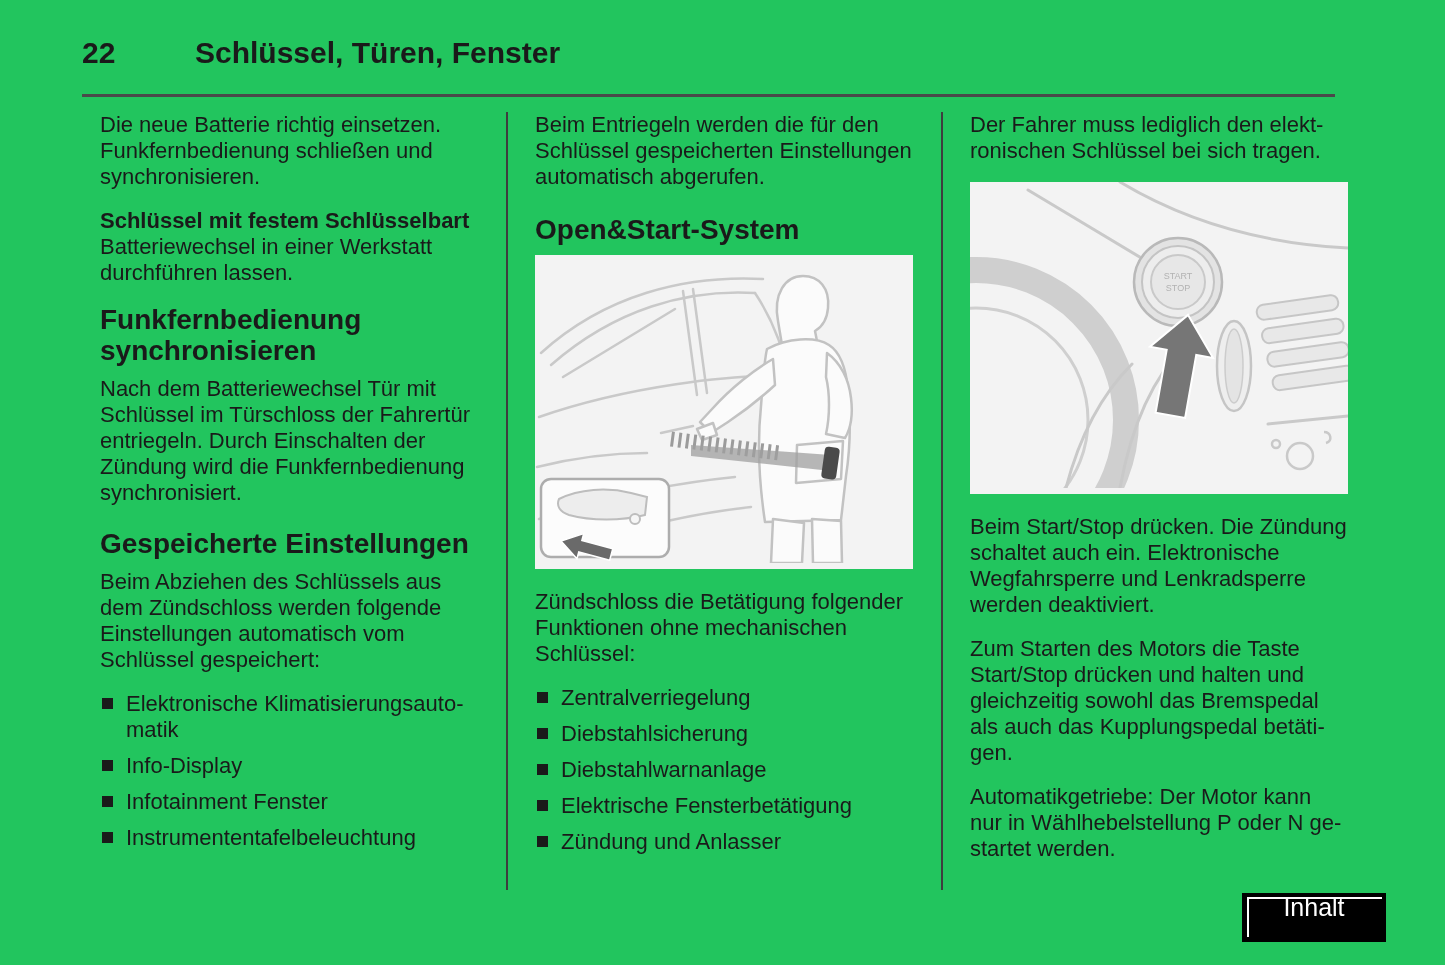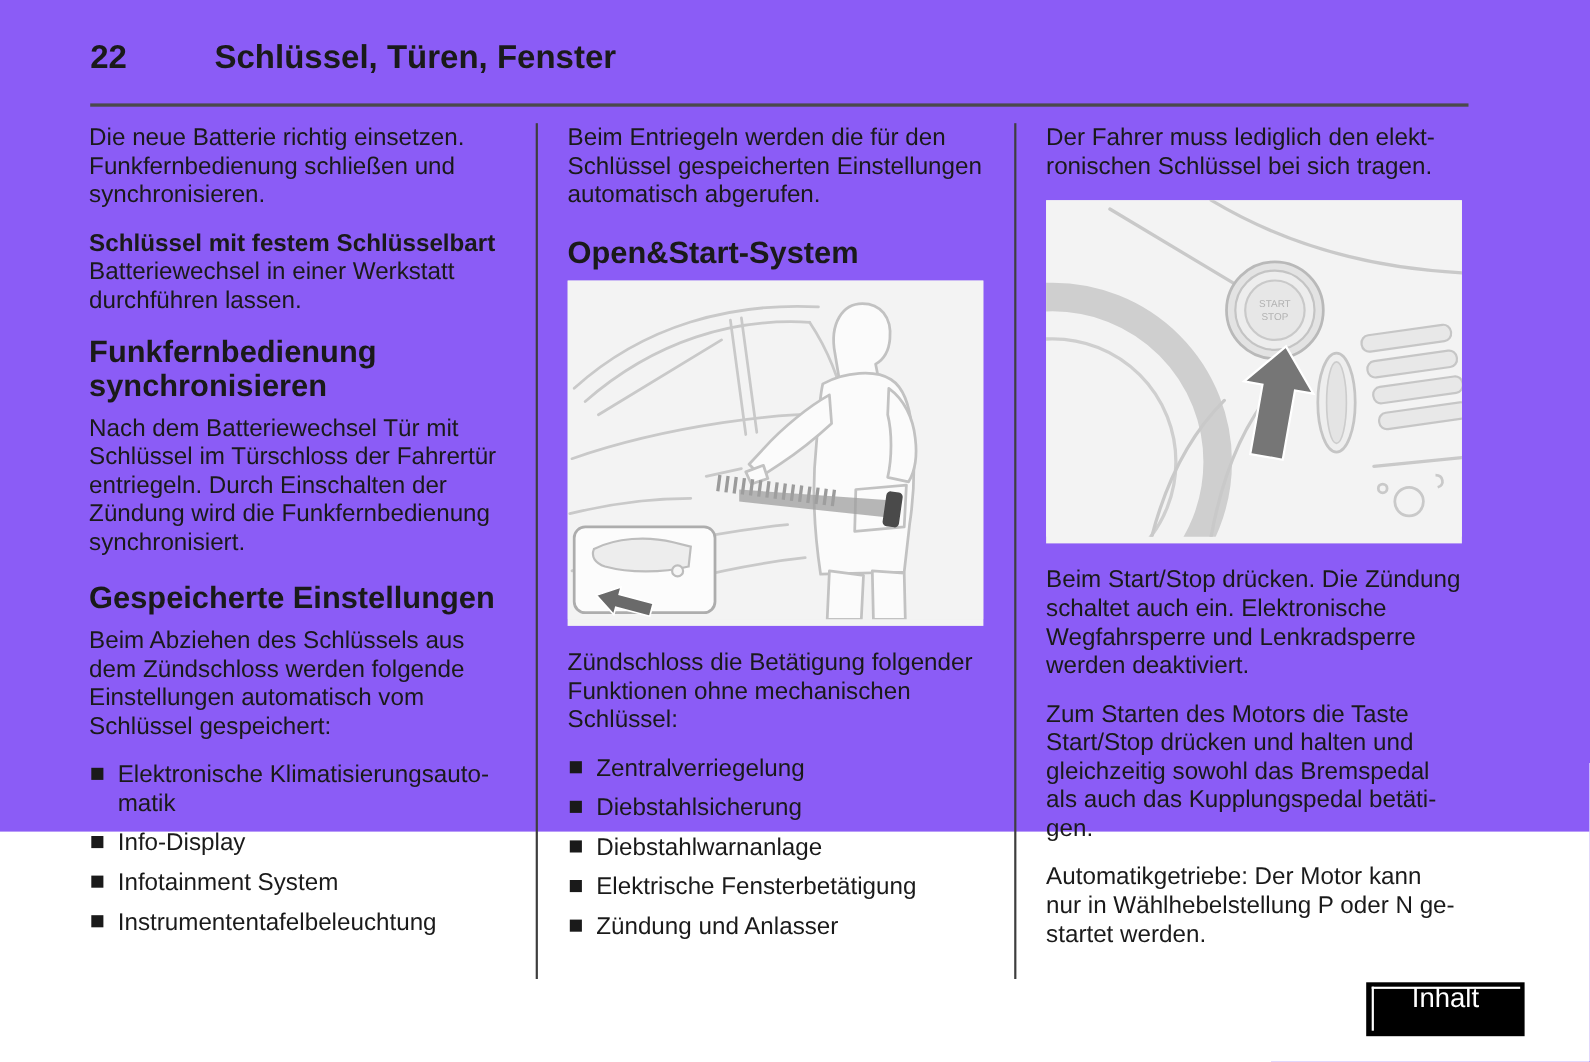--- a/index.html
+++ b/index.html
@@ -1,28 +1,28 @@
 <!DOCTYPE html>
 <html lang="de"><head>
 <meta charset="utf-8">
 <style>
   * { margin:0; padding:0; box-sizing:border-box; }
   html,body { width:1445px; height:965px; background:#ffffff; overflow:hidden; }
   body { font-family:"Liberation Sans","DejaVu Sans",sans-serif; color:#1a1a1a; }
 
-  .page { position:relative; width:1445px; height:756px; background:#8b5cf6; }
+  .page { position:relative; width:1445px; height:965px; background:#22c55e; }
 
   
   .header { position:absolute; top:36px; left:82px; width:1253px; display:flex; align-items:baseline; }
   .page-number { font-size:30px; font-weight:bold; width:113px; }
   .page-title  { font-size:30px; font-weight:bold; }
   .header-rule { position:absolute; top:94px; left:82px; width:1253px; height:3px; background:#4a4a4a; }
 
   
-  .content { position:absolute; top:112px; left:81px; display:flex; }
+  .content { position:absolute; top:112px; left:100px; display:flex; }
   .col { width:378px; font-size:22px; line-height:26px; }
   .vrule { width:2px; height:778px; background:#3e3e3e; margin-left:28px; margin-right:27px; }
 
   .col p { margin-bottom:18px; }
   h2 { font-size:28px; line-height:31px; font-weight:bold; margin:12px 0 10px; }
   h3 { font-size:22px; line-height:26px; font-weight:bold; margin:2px 0 0; }
   .b { font-weight:normal; }
 
   ul.squares { list-style:none; margin-top:4px; }
   ul.squares li { display:flex; margin-bottom:10px; }
@@ -66,21 +66,21 @@
         <li>
             <span class="sq"></span>
             <span>Elektronische Klimatisierungsauto­matik</span>
           </li>
         <li>
             <span class="sq"></span>
             <span>Info-Display</span>
           </li>
         <li>
             <span class="sq"></span>
-            <span>Infotainment System</span>
+            <span>Infotainment Fenster</span>
           </li>
         <li>
             <span class="sq"></span>
             <span>Instrumententafelbeleuchtung</span>
           </li>
       </ul>
     </div>
 
     <div class="vrule"></div>
 

